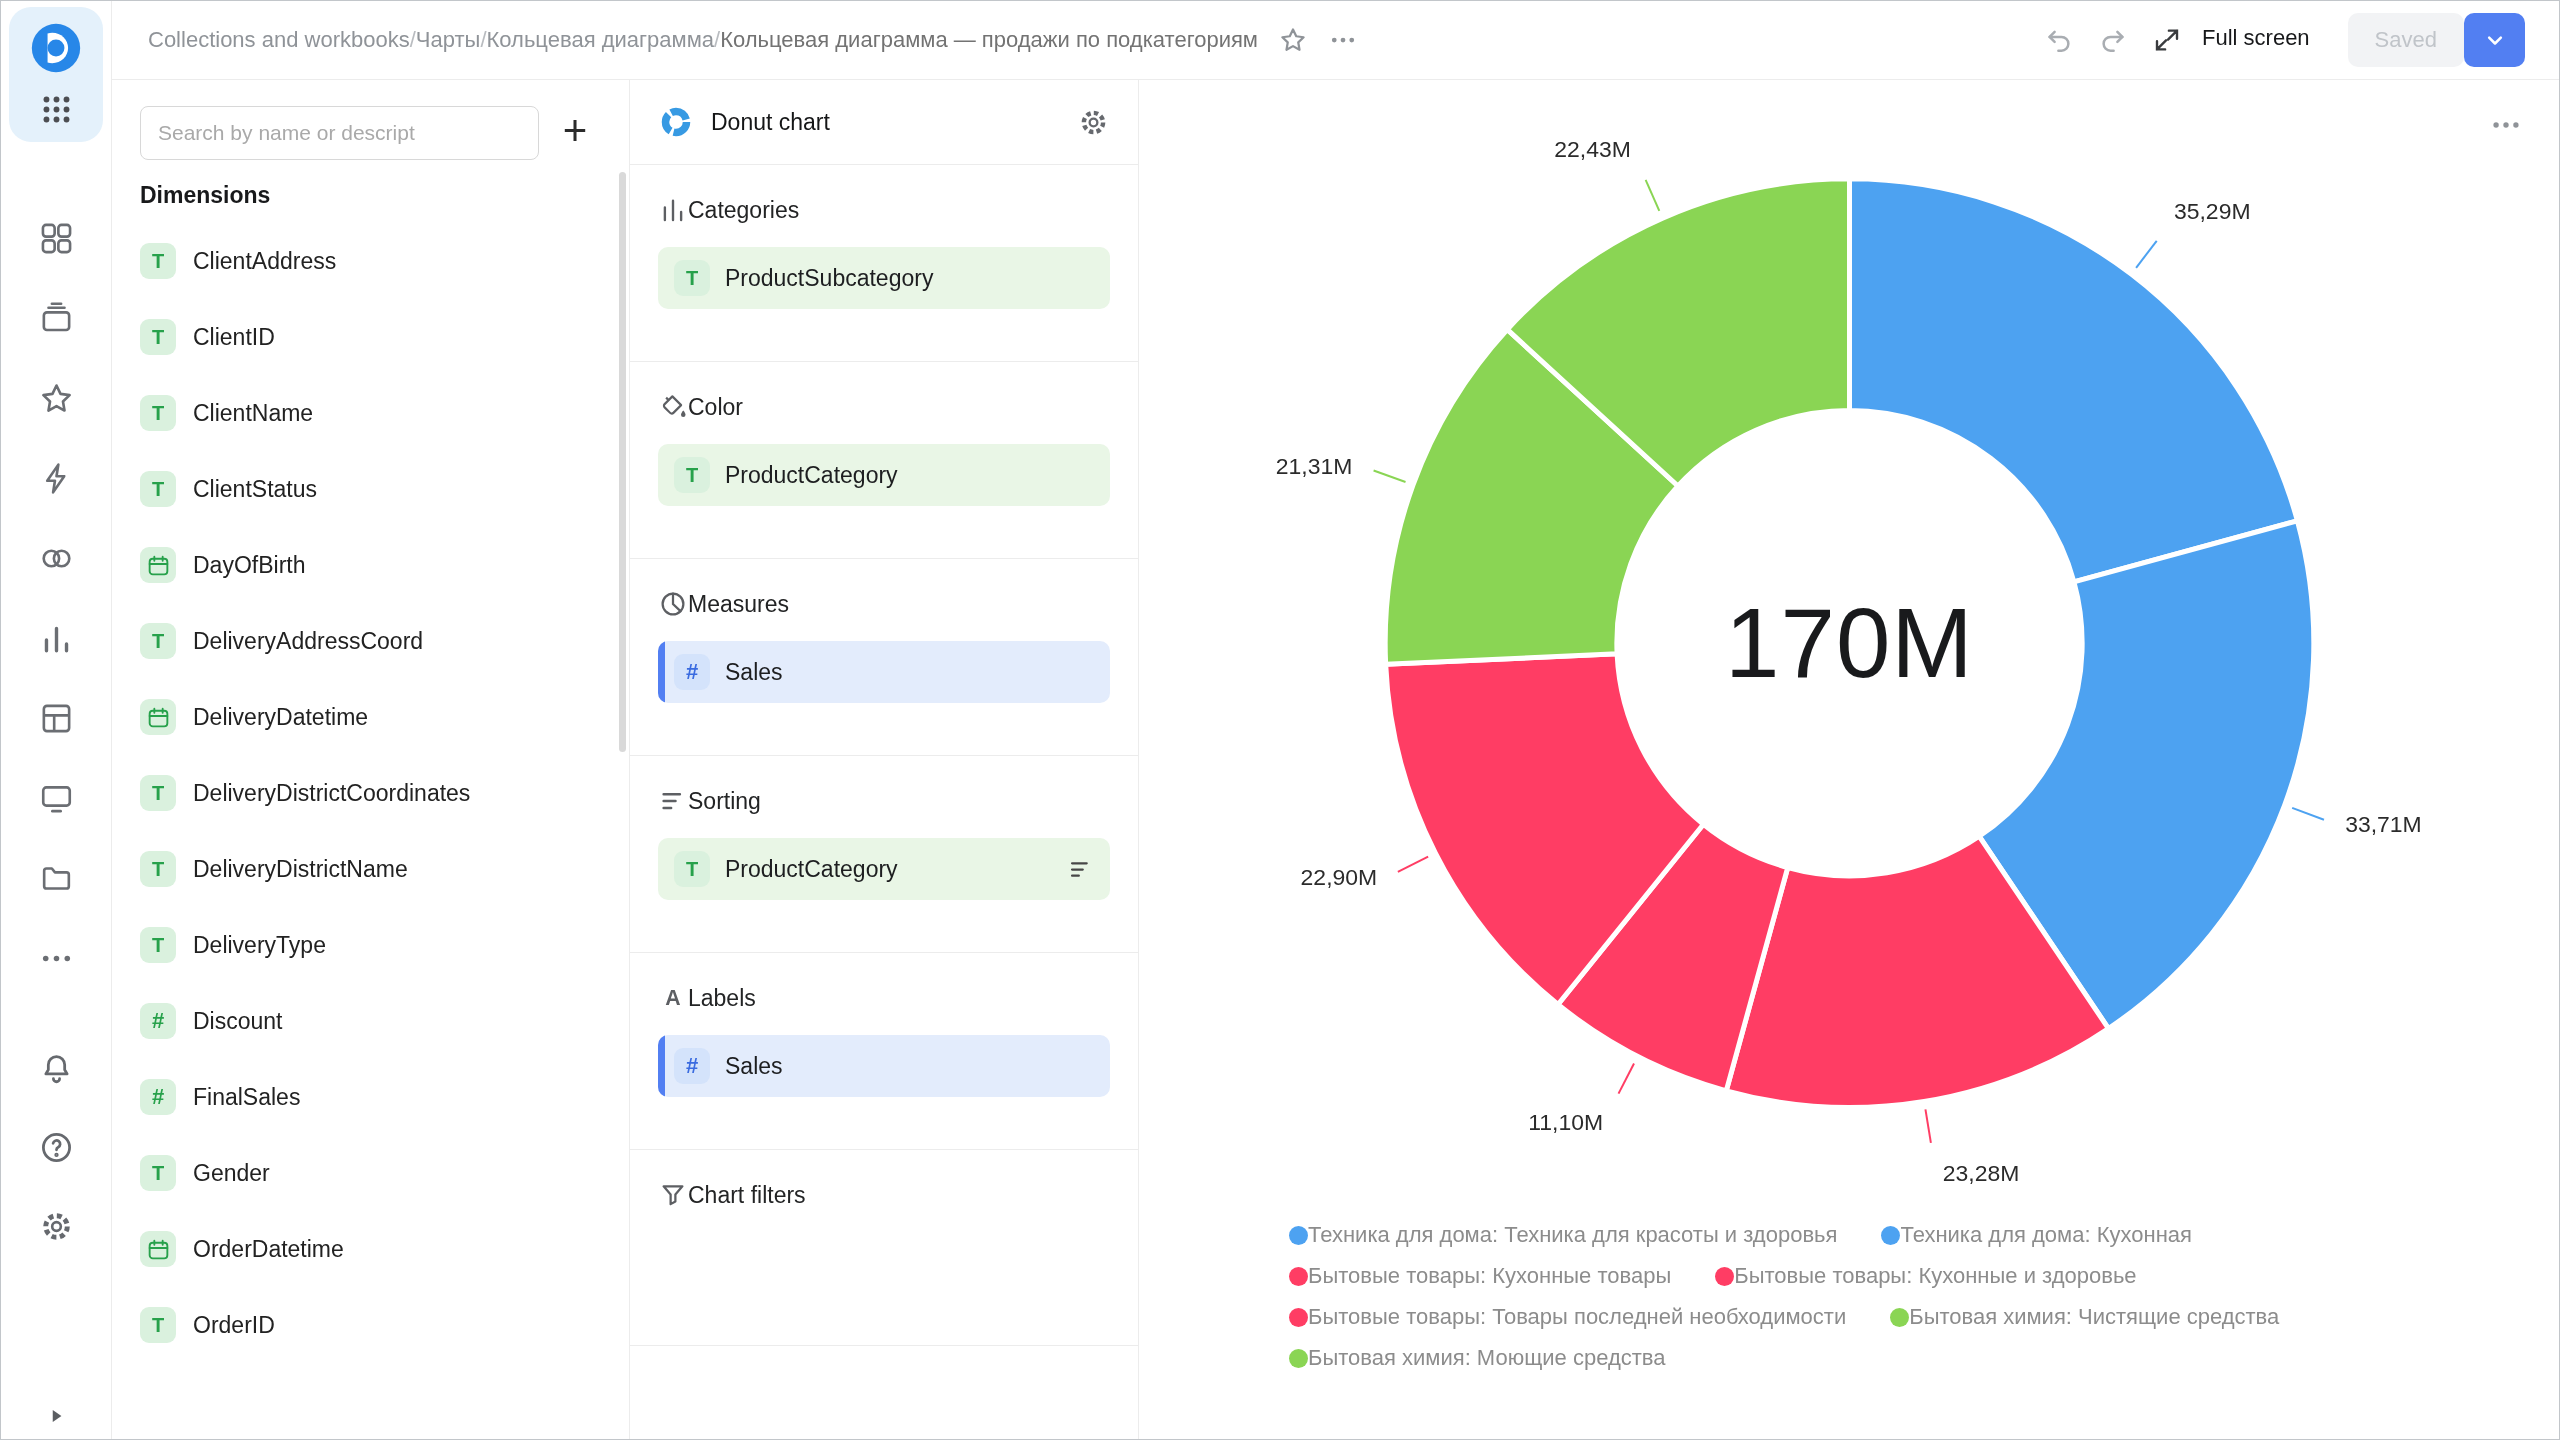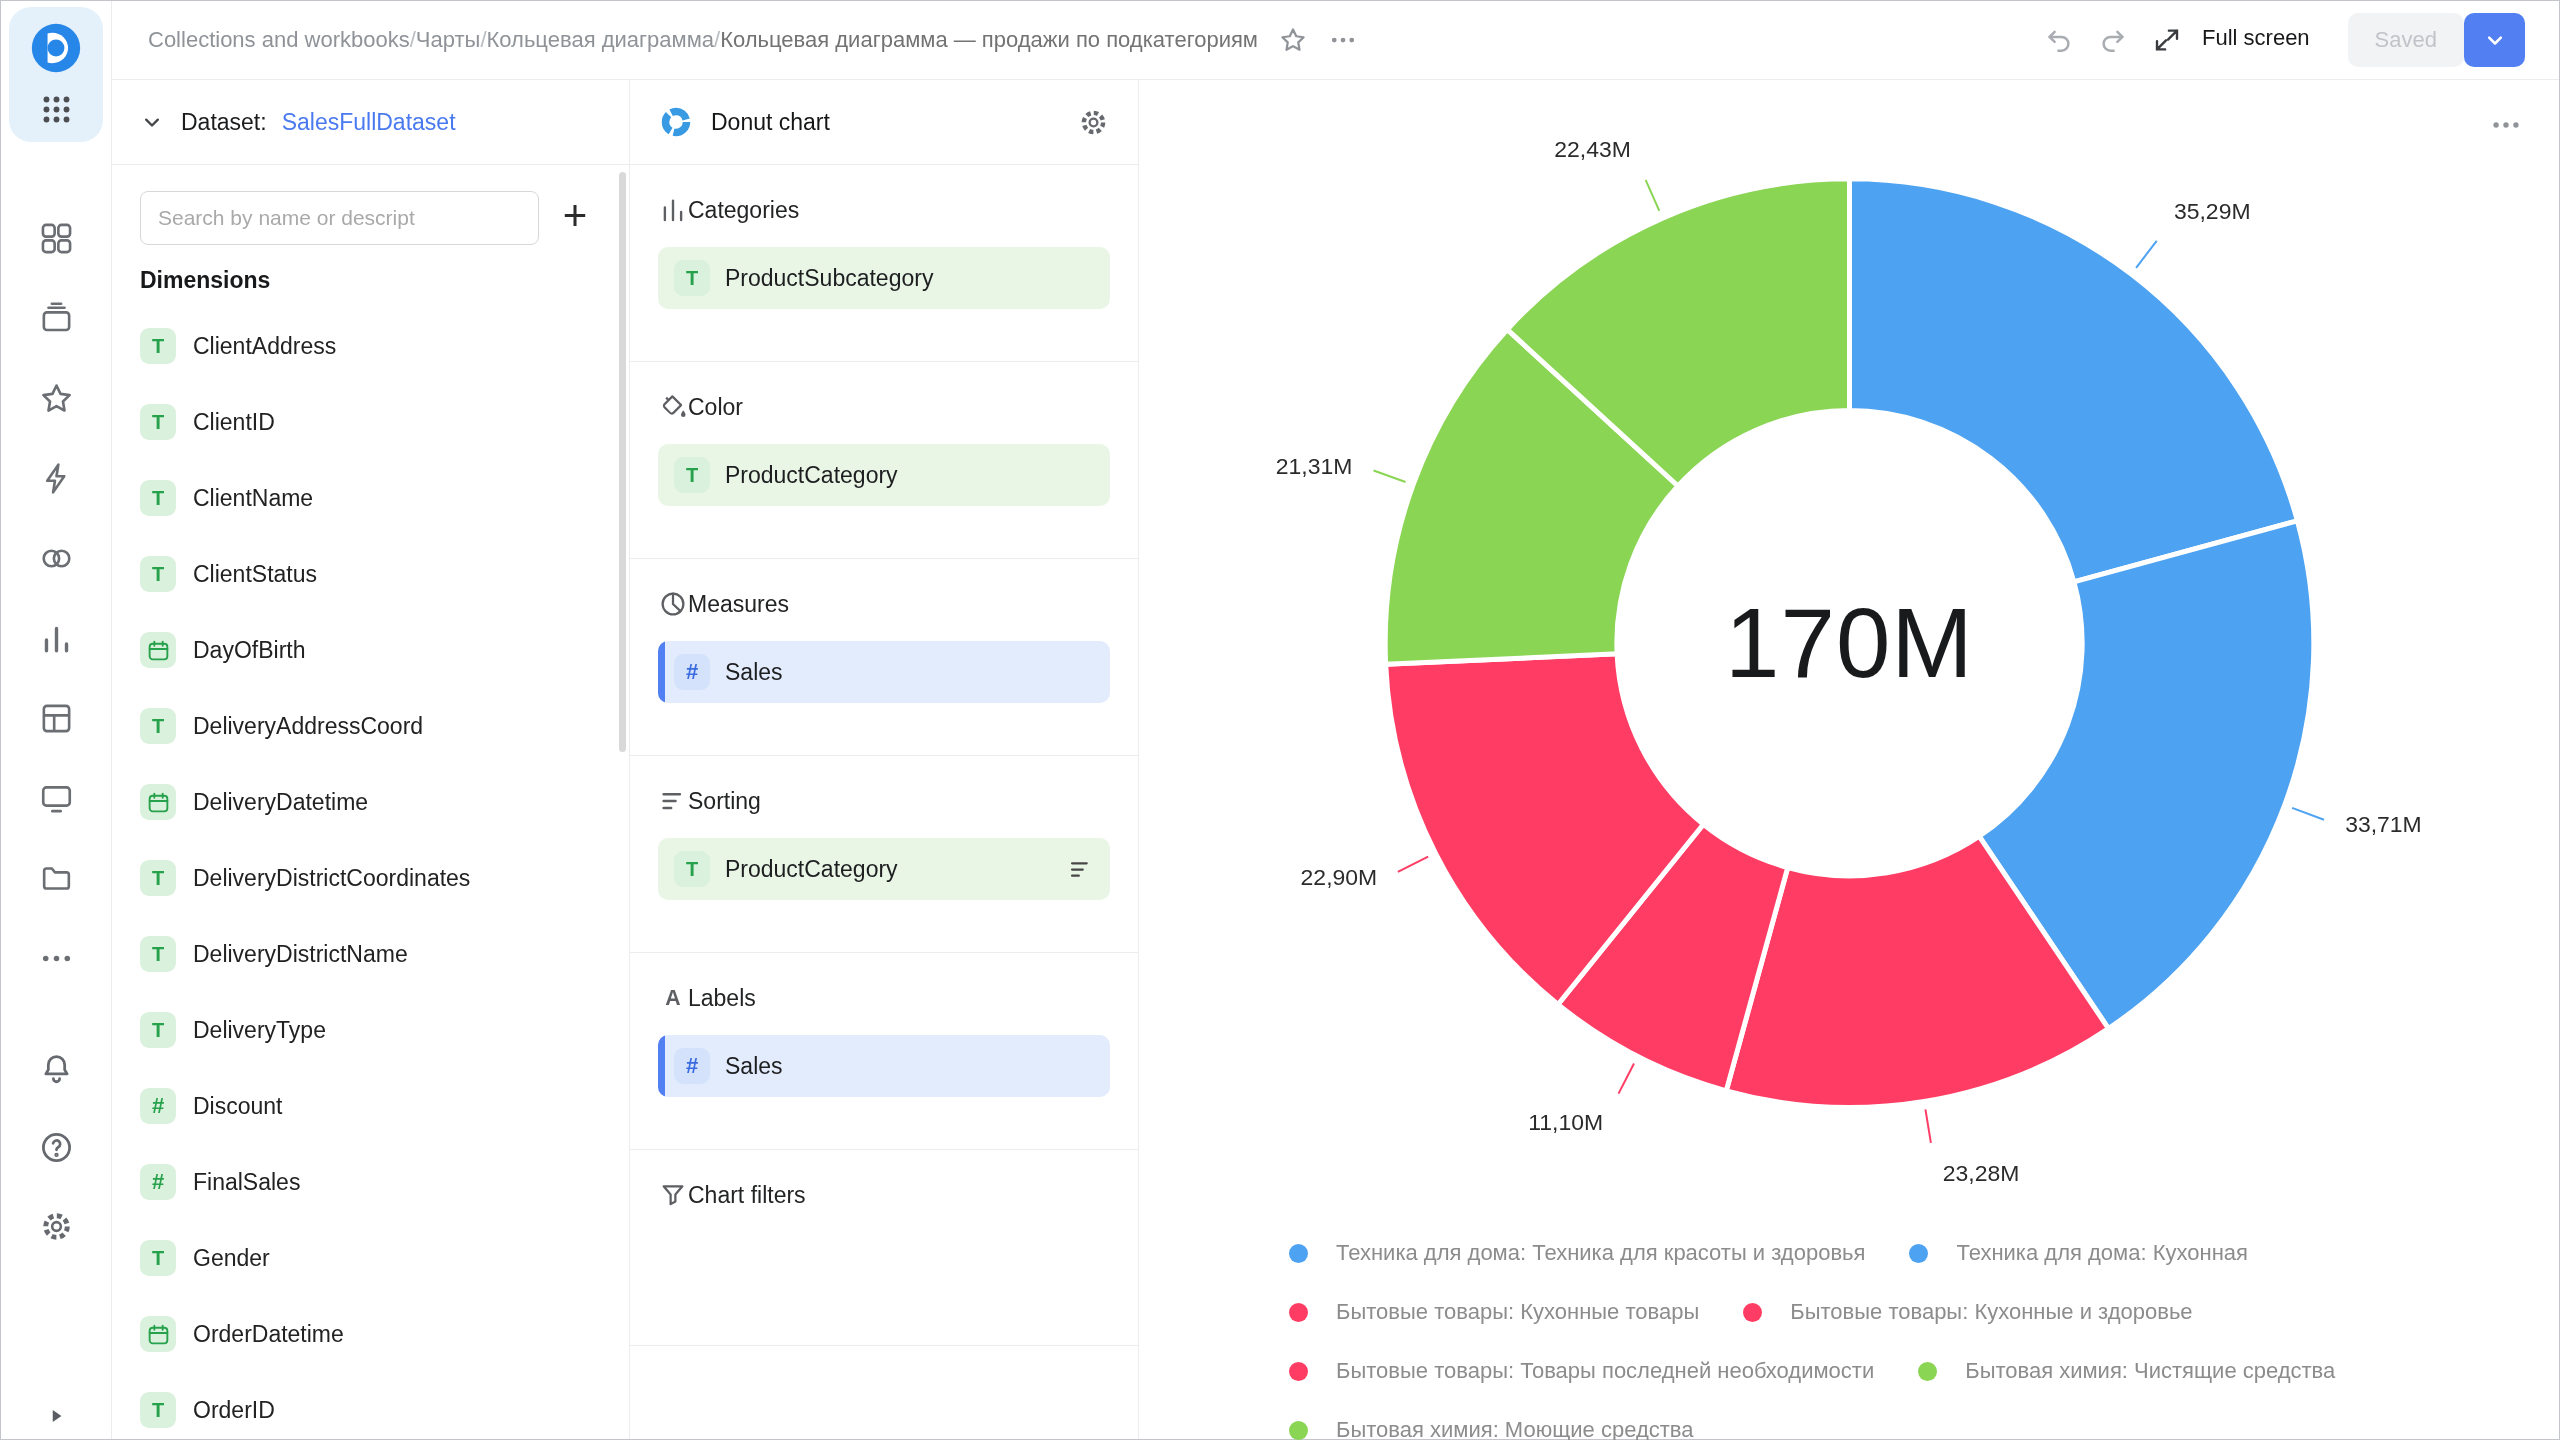--- a/index.html
+++ b/index.html
@@ -79,21 +79,21 @@
   .section-filters { padding-bottom:135px; }
 
   
   .chart-area { flex:1; position:relative; background:#fff; min-width:0; }
   .chart-menu { position:absolute; top:28px; right:36px; z-index:2; }
   .chart-menu svg { width:34px; height:34px; }
   #donut { position:absolute; inset:0; width:100%; height:100%; }
   .seg-label { font-size:23px; fill:#2b2b2b; }
   .center-label { font-size:98px; fill:#191a1c; letter-spacing:1px; }
   .legend { position:absolute; top:1142px; left:50%; transform:translateX(-50%); width:1120px; display:flex; flex-wrap:wrap; column-gap:44px; row-gap:15px; justify-content:flex-start; }
-  .legend-item { display:flex; align-items:center; gap:28px; font-size:22px; color:#8c8c8c; cursor:pointer; white-space:nowrap;margin-top:18px; }
+  .legend-item { display:flex; align-items:center; gap:0; font-size:22px; color:#8c8c8c; cursor:pointer; white-space:nowrap; }
   .legend-dot { width:19px; height:19px; border-radius:50%; flex:0 0 19px; }
 </style>
 </head>
 <body>
 
 <div class="app">
 
   <aside class="rail">
     <div class="rail-blob">
       <span class="logo">
@@ -258,29 +258,20 @@
                 <path d="M7 10l5 5 5-5"></path>
               </svg>
             </button>
         </div>
       </div>
     </header>
 
     <div class="content">
 
       <section class="panel-dataset">
-        <div class="ds-header">
-          <button class="icon-btn">
-              <svg viewBox="0 0 24 24" fill="none" stroke="#44474a" stroke-width="2" stroke-linecap="round" stroke-linejoin="round">
-                <path d="M7 10l5 5 5-5"></path>
-              </svg>
-            </button>
-          <span>Dataset:</span>
-          <span class="ds-name">SalesFullDataset</span>
-        </div>
         <div class="ds-body">
           <div class="search-row">
             <input class="search-input" placeholder="Search by name or descript" style="">
             <button class="plus-btn">+</button>
           </div>
           <div class="dimensions-label">Dimensions</div>
           <div class="fields">
               <div class="field-row">
                 <span class="fi">T</span>
                 <span class="field-label">ClientAddress</span>

